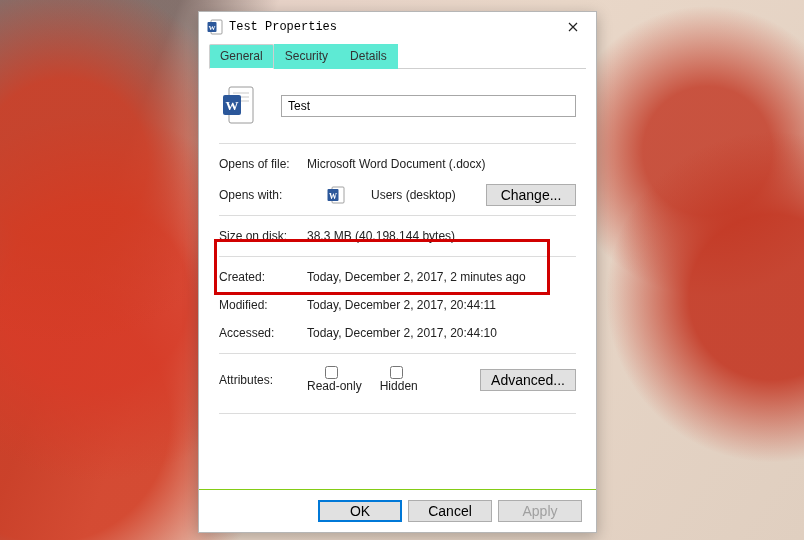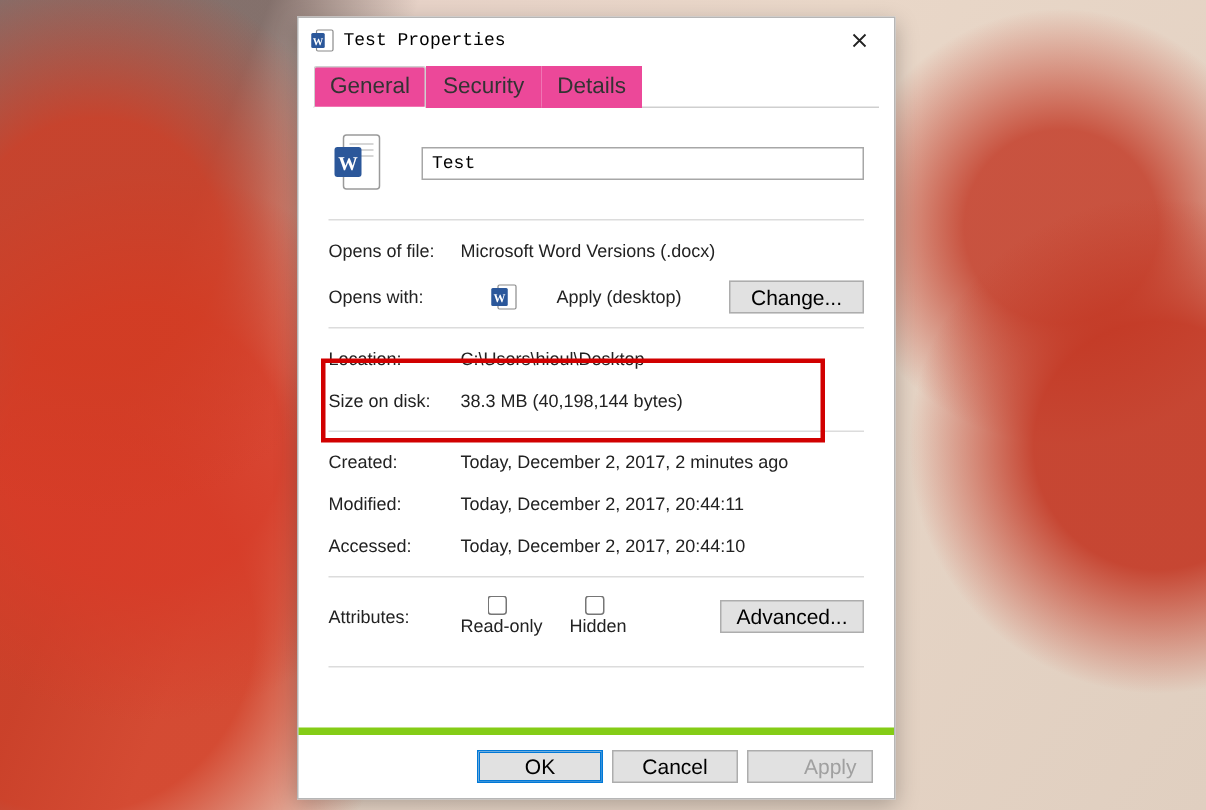--- a/index.html
+++ b/index.html
@@ -68,23 +68,23 @@
 
   .tabs-wrap {
     padding: 2px 10px 0 10px;
   }
   .tabs {
     display: flex;
     border-bottom: 1px solid #cfcfcf;
   }
   .tab {
     padding: 4px 10px 5px 10px;
-    font-size: 15px;
+    font-size: 12px;
     color: #333;
-    background: #ec4899;
+    background: #5eead4;
     margin-bottom: -1px;
   }
   .tab.active {
     border: 1px solid #cfcfcf;
     border-bottom: 1px solid #fff;
     border-radius: 2px 2px 0 0;
   }
   .tab:not(.active) {
     border: 1px solid transparent;
   }
@@ -118,56 +118,56 @@
     margin-left: 2px;
     display: inline-flex;
     align-items: center;
     justify-content: center;
   }
   .name-input {
     flex: 1;
     height: 22px;
     border: 1px solid #a7a7a7;
     padding: 1px 6px;
-    font-family: Liberation Mono, monospace;
+    font-family: Liberation Sans, sans-serif;
     font-size: 12px;
     box-sizing: border-box;
   }
   .mini-word-icon {
     width: 18px;
     height: 18px;
     margin-right: 6px;
     display: inline-flex;
   }
   .btn {
     height: 22px;
     min-width: 86px;
     background: #e1e1e1;
     border: 1px solid #adadad;
     font-family: inherit;
     font-size: 14px;
     padding: 0 10px;
     cursor: default;
   }
-  .btn.disabled { color: #a0a0a0; text-align: right; }
+  .btn.disabled { color: #a0a0a0; }
 
   .checkbox {
     display: inline-flex;
     align-items: center;
     margin-right: 18px;
     flex-direction: column;
   }
   .checkbox input {
     width: 13px;
     height: 13px;
     margin: 0 5px 0 0;
   }
 
   .footer {
-    border-top: 5px solid #84cc16;
+    border-top: 1px solid #84cc16;
     padding: 10px 14px;
     display: flex;
     justify-content: flex-end;
     gap: 6px;
   }
   .footer .btn { min-width: 84px; }
   .btn.default {
     border: 1px solid #0078d7;
     box-shadow: inset 0 0 0 1px #0078d7;
   }
@@ -222,42 +222,38 @@
             <text x="11" y="25" font-size="13" font-weight="bold" fill="#fff" text-anchor="middle" font-family="Segoe UI">W</text>
           </svg>
         </span>
         <input class="name-input" type="text" value="Test" style="">
       </div>
 
       <hr class="sep">
 
       <div class="row">
         <span class="label">Opens of file:</span>
-        <span class="value">Microsoft Word Versions (.docx)</span>
+        <span class="value">Microsoft Word Document (.docx)</span>
       </div>
 
       <div class="row" style="padding-top:6px;gap:20px;">
         <span class="label">Opens with:</span>
         <span class="mini-word-icon">
           <svg width="18" height="18" viewBox="0 0 18 18">
             <rect x="5" y="1" width="12" height="16" rx="1" fill="#fff" stroke="#8a8a8a" stroke-width="0.8"></rect>
             <rect x="0.5" y="3" width="11" height="12" rx="1" fill="#2b579a"></rect>
             <text x="6" y="12.5" font-size="8" font-weight="bold" fill="#fff" text-anchor="middle" font-family="Segoe UI">W</text>
           </svg>
         </span>
-        <span class="value">Apply (desktop)</span>
+        <span class="value">Users (desktop)</span>
         <button class="btn" style="min-width:90px;">Change...</button>
       </div>
 
       <hr class="sep">
 
-      <div class="row">
-        <span class="label">Location:</span>
-        <span class="value">C:\Users\hieul\Desktop</span>
-      </div>
       <div class="row">
         <span class="label">Size on disk:</span>
         <span class="value">38.3 MB (40,198,144 bytes)</span>
       </div>
 
       <hr class="sep">
 
       <div class="row">
         <span class="label">Created:</span>
         <span class="value">Today, December 2, 2017, 2 minutes ago</span>

